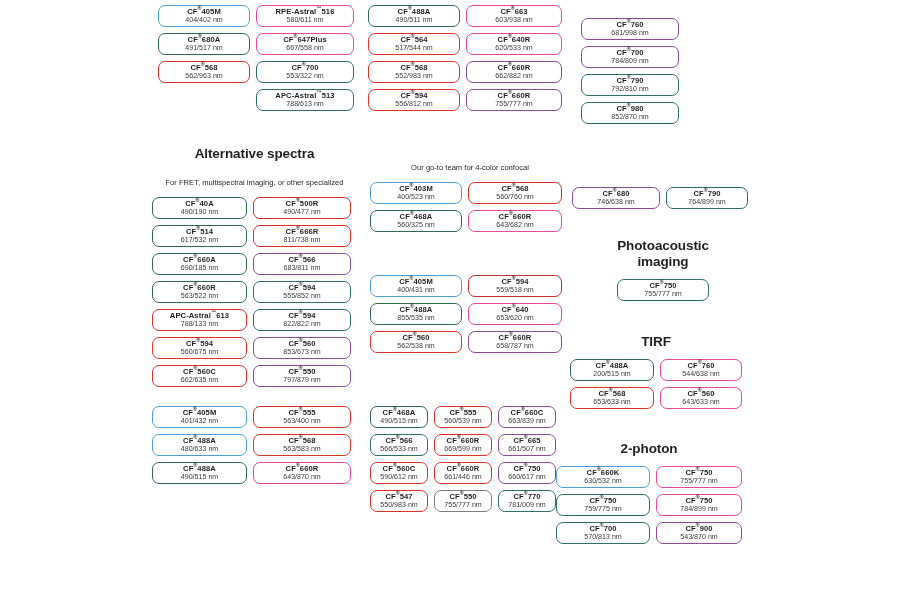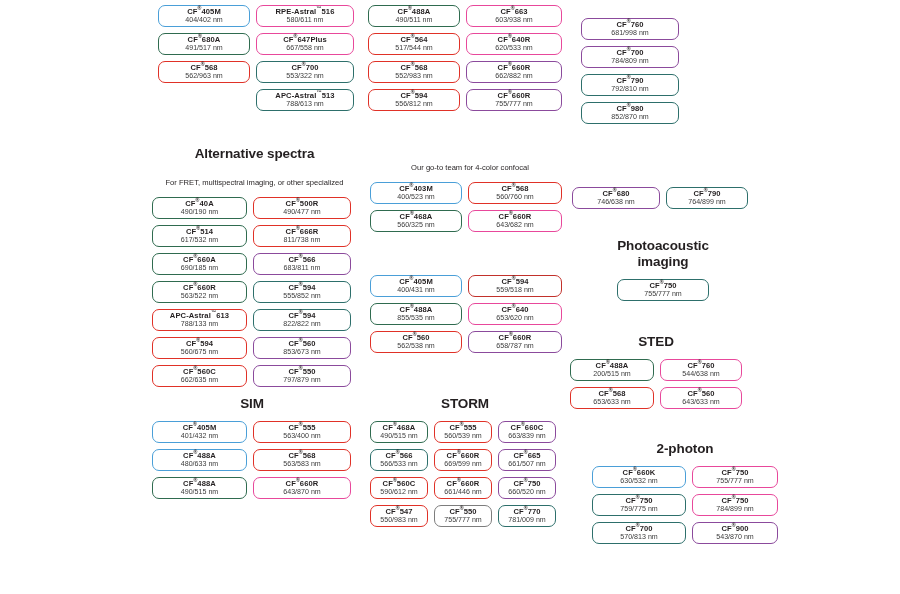--- a/index.html
+++ b/index.html
@@ -318,21 +318,21 @@
       <div class="col" style="width:92px;">
           <div class="card" style="border-color: rgb(45, 111, 107); height: 22px;">
             <div class="nm">CF<span class="reg">®</span>750</div>
             <div class="wl">755/777 nm</div>
           </div>
         </div>
     </div>
   </div>
 
   <div class="group" style="left:570px;top:334px;width:172px;">
-    <div class="sec-title">STED</div>
+    <div class="sec-title">TIRF</div>
     <div class="row" style="margin-top:10px;">
       <div class="col" style="width:84px;">
           <div class="card" style="border-color: rgb(47, 107, 79); height: 22px;">
             <div class="nm">CF<span class="reg">®</span>488A</div>
             <div class="wl">200/515 nm</div>
           </div>
           <div class="card" style="border-color: rgb(224, 49, 39); height: 22px;">
             <div class="nm">CF<span class="reg">®</span>568</div>
             <div class="wl">653/633 nm</div>
           </div>
@@ -343,21 +343,21 @@
             <div class="wl">544/638 nm</div>
           </div>
           <div class="card" style="border-color: rgb(232, 72, 155); height: 22px;">
             <div class="nm">CF<span class="reg">®</span>560</div>
             <div class="wl">643/633 nm</div>
           </div>
         </div>
     </div>
   </div>
 
-  <div class="group" style="left:592px;top:441px;width:186px;">
+  <div class="group" style="left:556px;top:441px;width:186px;">
     <div class="sec-title">2-photon</div>
     <div class="row" style="margin-top:10px;">
       <div class="col" style="width:94px;">
           <div class="card" style="border-color: rgb(74, 159, 216); height: 22px;">
             <div class="nm">CF<span class="reg">®</span>660K</div>
             <div class="wl">630/532 nm</div>
           </div>
           <div class="card" style="border-color: rgb(45, 111, 107); height: 22px;">
             <div class="nm">CF<span class="reg">®</span>750</div>
             <div class="wl">759/775 nm</div>
@@ -378,21 +378,20 @@
           </div>
           <div class="card" style="border-color: rgb(139, 74, 156); height: 22px;">
             <div class="nm">CF<span class="reg">®</span>900</div>
             <div class="wl">543/870 nm</div>
           </div>
         </div>
     </div>
   </div>
 
   <div class="group" style="left:152px;top:396px;width:200px;">
-    <div class="sec-title">SIM</div>
     <div class="row" style="margin-top:10px;">
       <div class="col" style="width:95px;">
           <div class="card" style="border-color: rgb(74, 159, 216); height: 22px;">
             <div class="nm">CF<span class="reg">®</span>405M</div>
             <div class="wl">401/432 nm</div>
           </div>
           <div class="card" style="border-color: rgb(74, 159, 216); height: 22px;">
             <div class="nm">CF<span class="reg">®</span>488A</div>
             <div class="wl">480/633 nm</div>
           </div>
@@ -412,21 +411,20 @@
           </div>
           <div class="card" style="border-color: rgb(232, 72, 155); height: 22px;">
             <div class="nm">CF<span class="reg">®</span>660R</div>
             <div class="wl">643/870 nm</div>
           </div>
         </div>
     </div>
   </div>
 
   <div class="group" style="left:370px;top:396px;width:190px;">
-    <div class="sec-title">STORM</div>
     <div class="row" style="margin-top:10px;">
       <div class="col" style="width:58px;">
           <div class="card" style="border-color: rgb(47, 107, 79); height: 22px;">
             <div class="nm">CF<span class="reg">®</span>468A</div>
             <div class="wl">490/515 nm</div>
           </div>
           <div class="card" style="border-color: rgb(45, 111, 107); height: 22px;">
             <div class="nm">CF<span class="reg">®</span>566</div>
             <div class="wl">566/533 nm</div>
           </div>
@@ -461,21 +459,21 @@
           <div class="card" style="border-color: rgb(139, 74, 156); height: 22px;">
             <div class="nm">CF<span class="reg">®</span>660C</div>
             <div class="wl">663/839 nm</div>
           </div>
           <div class="card" style="border-color: rgb(139, 74, 156); height: 22px;">
             <div class="nm">CF<span class="reg">®</span>665</div>
             <div class="wl">661/507 nm</div>
           </div>
           <div class="card" style="border-color: rgb(139, 74, 156); height: 22px;">
             <div class="nm">CF<span class="reg">®</span>750</div>
-            <div class="wl">660/520 nm</div>
+            <div class="wl">660/617 nm</div>
           </div>
           <div class="card" style="border-color: rgb(45, 111, 107); height: 22px;">
             <div class="nm">CF<span class="reg">®</span>770</div>
             <div class="wl">781/009 nm</div>
           </div>
         </div>
     </div>
   </div>
 
 </div>

